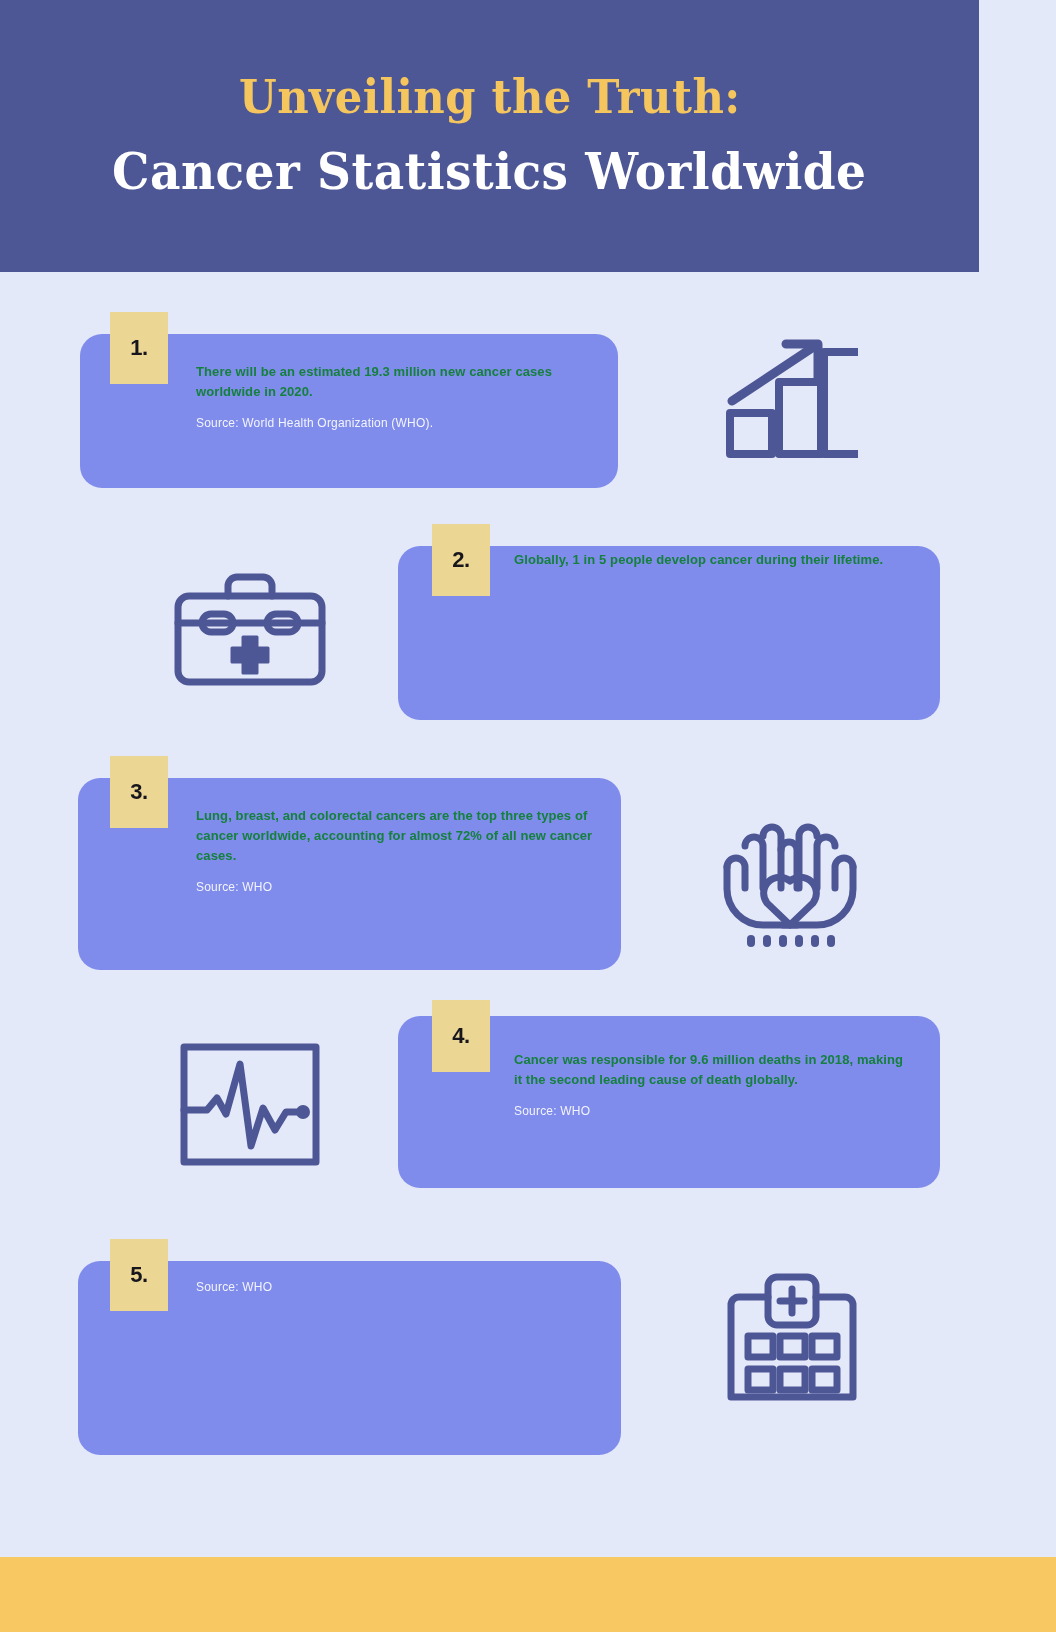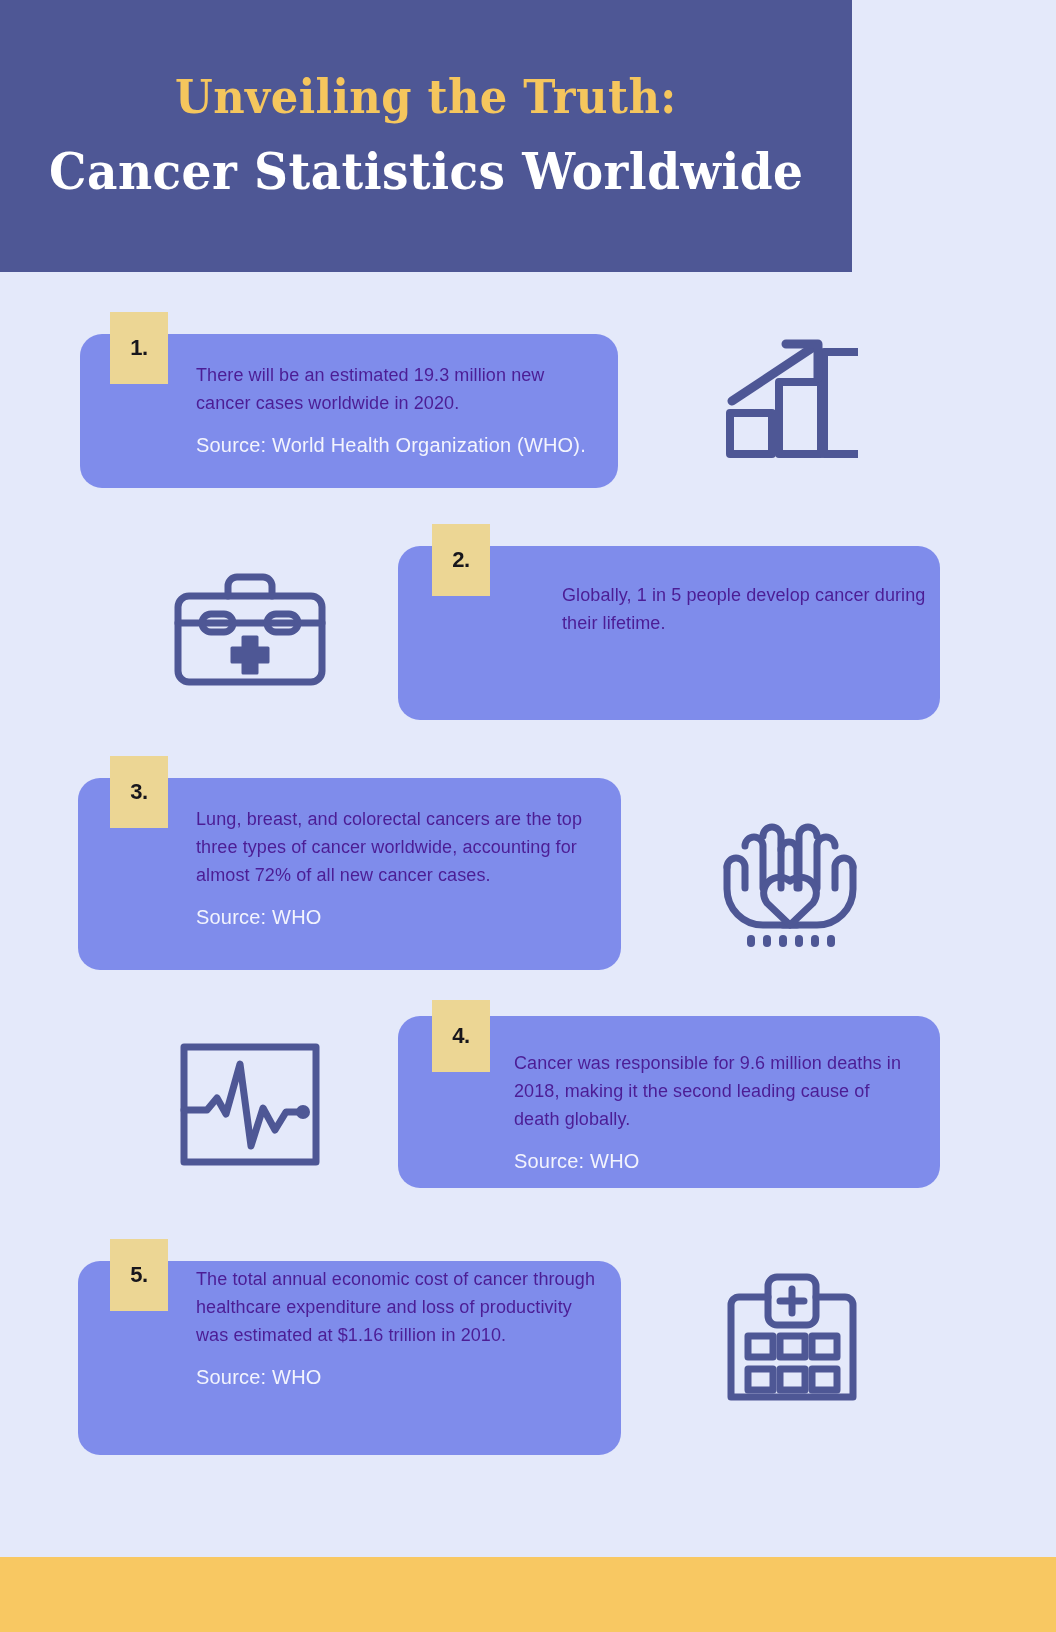--- a/index.html
+++ b/index.html
@@ -13,21 +13,21 @@
     background: #e4e9fa;
     font-family: "Liberation Sans", sans-serif;
     position: relative;
     overflow: hidden;
   }
 
   
   .header {
     position: absolute;
     left: 0; top: 0;
-    width: 852px;
+    width: 979px;
     height: 272px;
     background: #4e5795;
     display: flex;
     flex-direction: column;
     align-items: center;
     justify-content: center;
   }
   .title-line1 {
     font-family: "DejaVu Serif", serif;
     font-weight: bold;
@@ -74,50 +74,50 @@
     justify-content: center;
     font-weight: bold;
     font-size: 22px;
     color: #17161c;
     letter-spacing: -0.5px;
   }
   .card-text {
     position: absolute;
   }
   .fact {
-    font-weight: normal;
-    font-size: 18px;
+    font-weight: bold;
+    font-size: 13px;
     line-height: 1.55;
-    color: #4c1d95;
+    color: #15803d;
     letter-spacing: 0.1px;
   }
   .source {
     font-weight: normal;
-    font-size: 20px;
+    font-size: 12px;
     line-height: 1.5;
     color: #f3f4fd;
     margin-top: 12px;
     letter-spacing: 0.2px;
   }
 
   
   .icon {
     position: absolute;
   }
   .icon svg { display: block; }
 
   
   #card-1 { left: 80px;  top: 334px; width: 538px; height: 154px; }
   #tab-1  { left: 110px; top: 312px; }
   #txt-1  { left: 196px; top: 362px; width: 400px; }
   #icon-1 { left: 722px; top: 336px; }
 
   #card-2 { left: 398px; top: 546px; width: 542px; height: 174px; }
   #tab-2  { left: 432px; top: 524px; }
-  #txt-2  { left: 514px; top: 582px; width: 400px; margin-left: 48px; }
+  #txt-2  { left: 514px; top: 550px; width: 400px; }
   #icon-2 { left: 171px; top: 570px; }
 
   #card-3 { left: 78px;  top: 778px; width: 543px; height: 192px; }
   #tab-3  { left: 110px; top: 756px; }
   #txt-3  { left: 196px; top: 806px; width: 410px; }
   #icon-3 { left: 715px; top: 806px; }
 
   #card-4 { left: 398px; top: 1016px; width: 542px; height: 172px; }
   #tab-4  { left: 432px; top: 1000px; }
   #txt-4  { left: 514px; top: 1050px; width: 400px; }
@@ -219,21 +219,20 @@
       <rect x="5" y="5" width="132" height="115"></rect>
       <path d="M5 68 L28 68 L38 56 L47 72 L61 22 L72 104 L84 66 L96 88 L107 70 L122 70"></path>
       <circle cx="124" cy="70" r="7" fill="#4e5795" stroke="none"></circle>
     </g>
   </svg>
 </div>
 
 <div class="card" id="card-5"></div>
 <div class="num-tab" id="tab-5">5.</div>
 <div class="card-text" id="txt-5">
-  <div class="fact">The total annual economic cost of cancer through healthcare expenditure and loss of productivity was estimated at $1.16 trillion in 2010.</div>
   <div class="source">Source: WHO</div>
 </div>
 <div class="icon" id="icon-5">
   <svg width="140" height="130" viewBox="0 0 140 130">
     <g fill="none" stroke="#4e5795" stroke-width="7" stroke-linecap="round" stroke-linejoin="round">
       <rect x="46" y="5" width="48" height="48" rx="9"></rect>
       <path d="M70 17 L70 41 M58 29 L82 29"></path>
       <path d="M46 25 L17 25 a8 8 0 0 0 -8 8 L9 125 L131 125 L131 33 a8 8 0 0 0 -8 -8 L94 25"></path>
       <rect x="26" y="64" width="25" height="21"></rect>
       <rect x="58" y="64" width="25" height="21"></rect>

